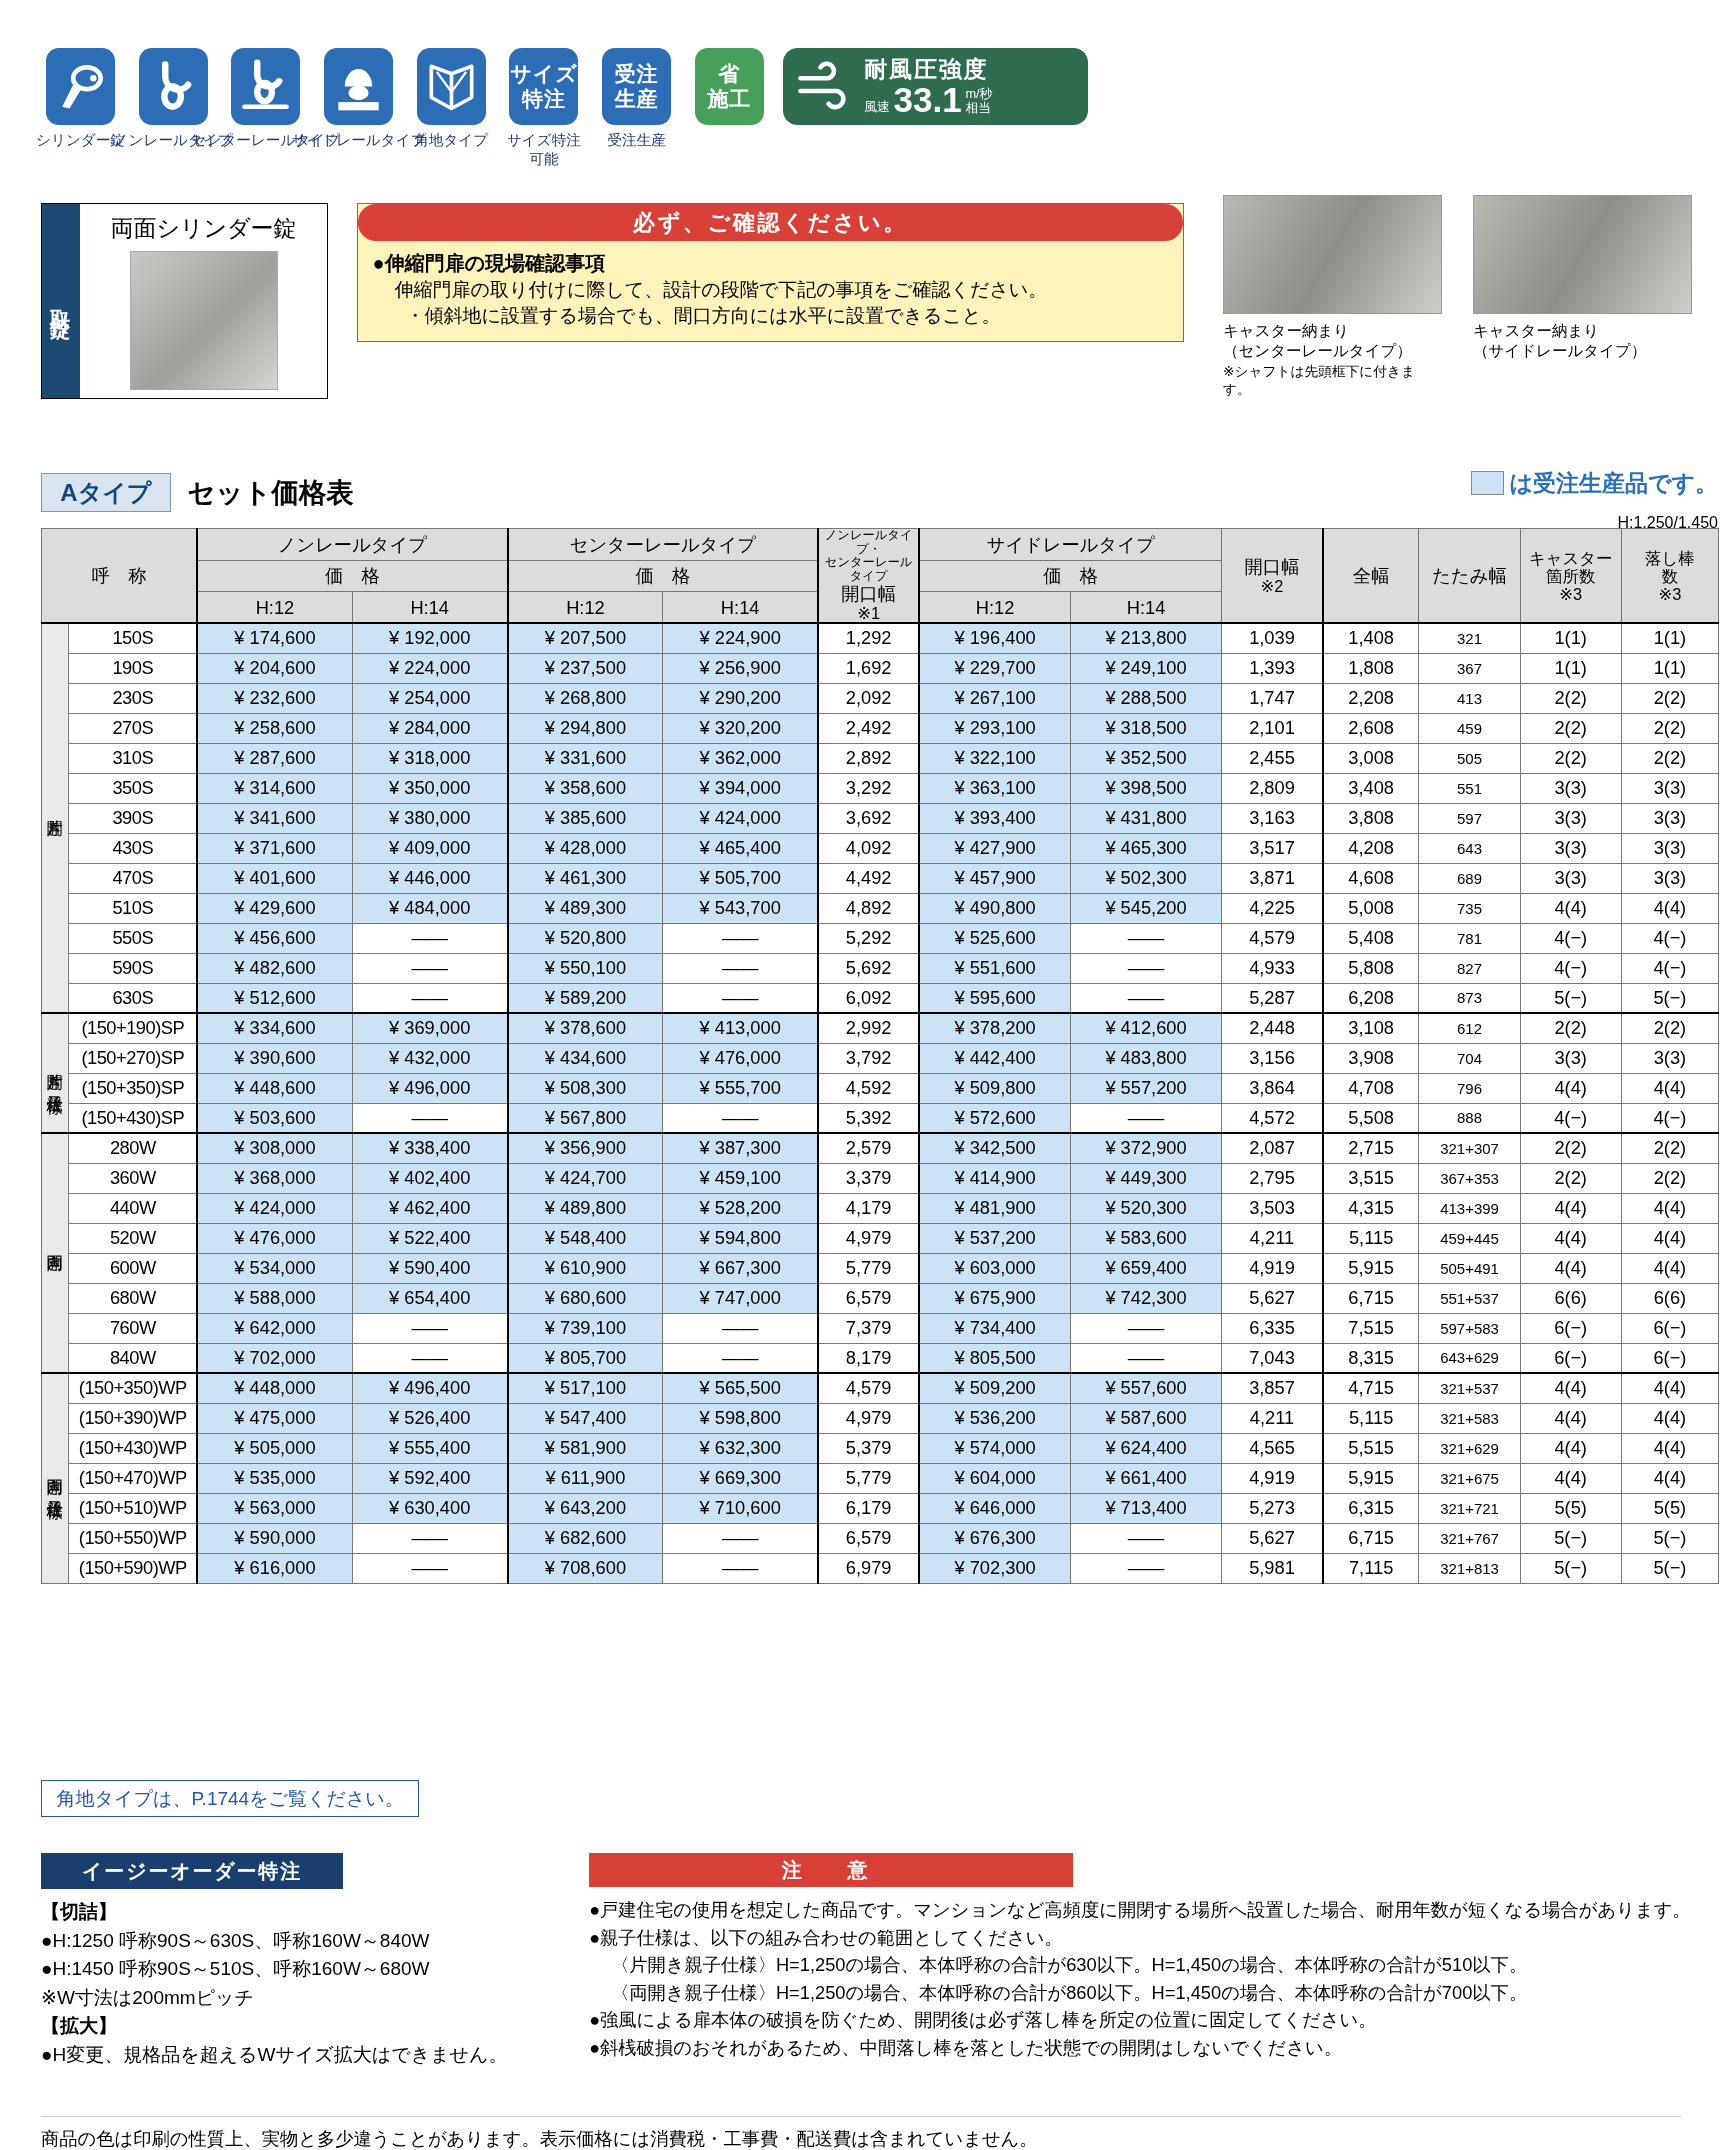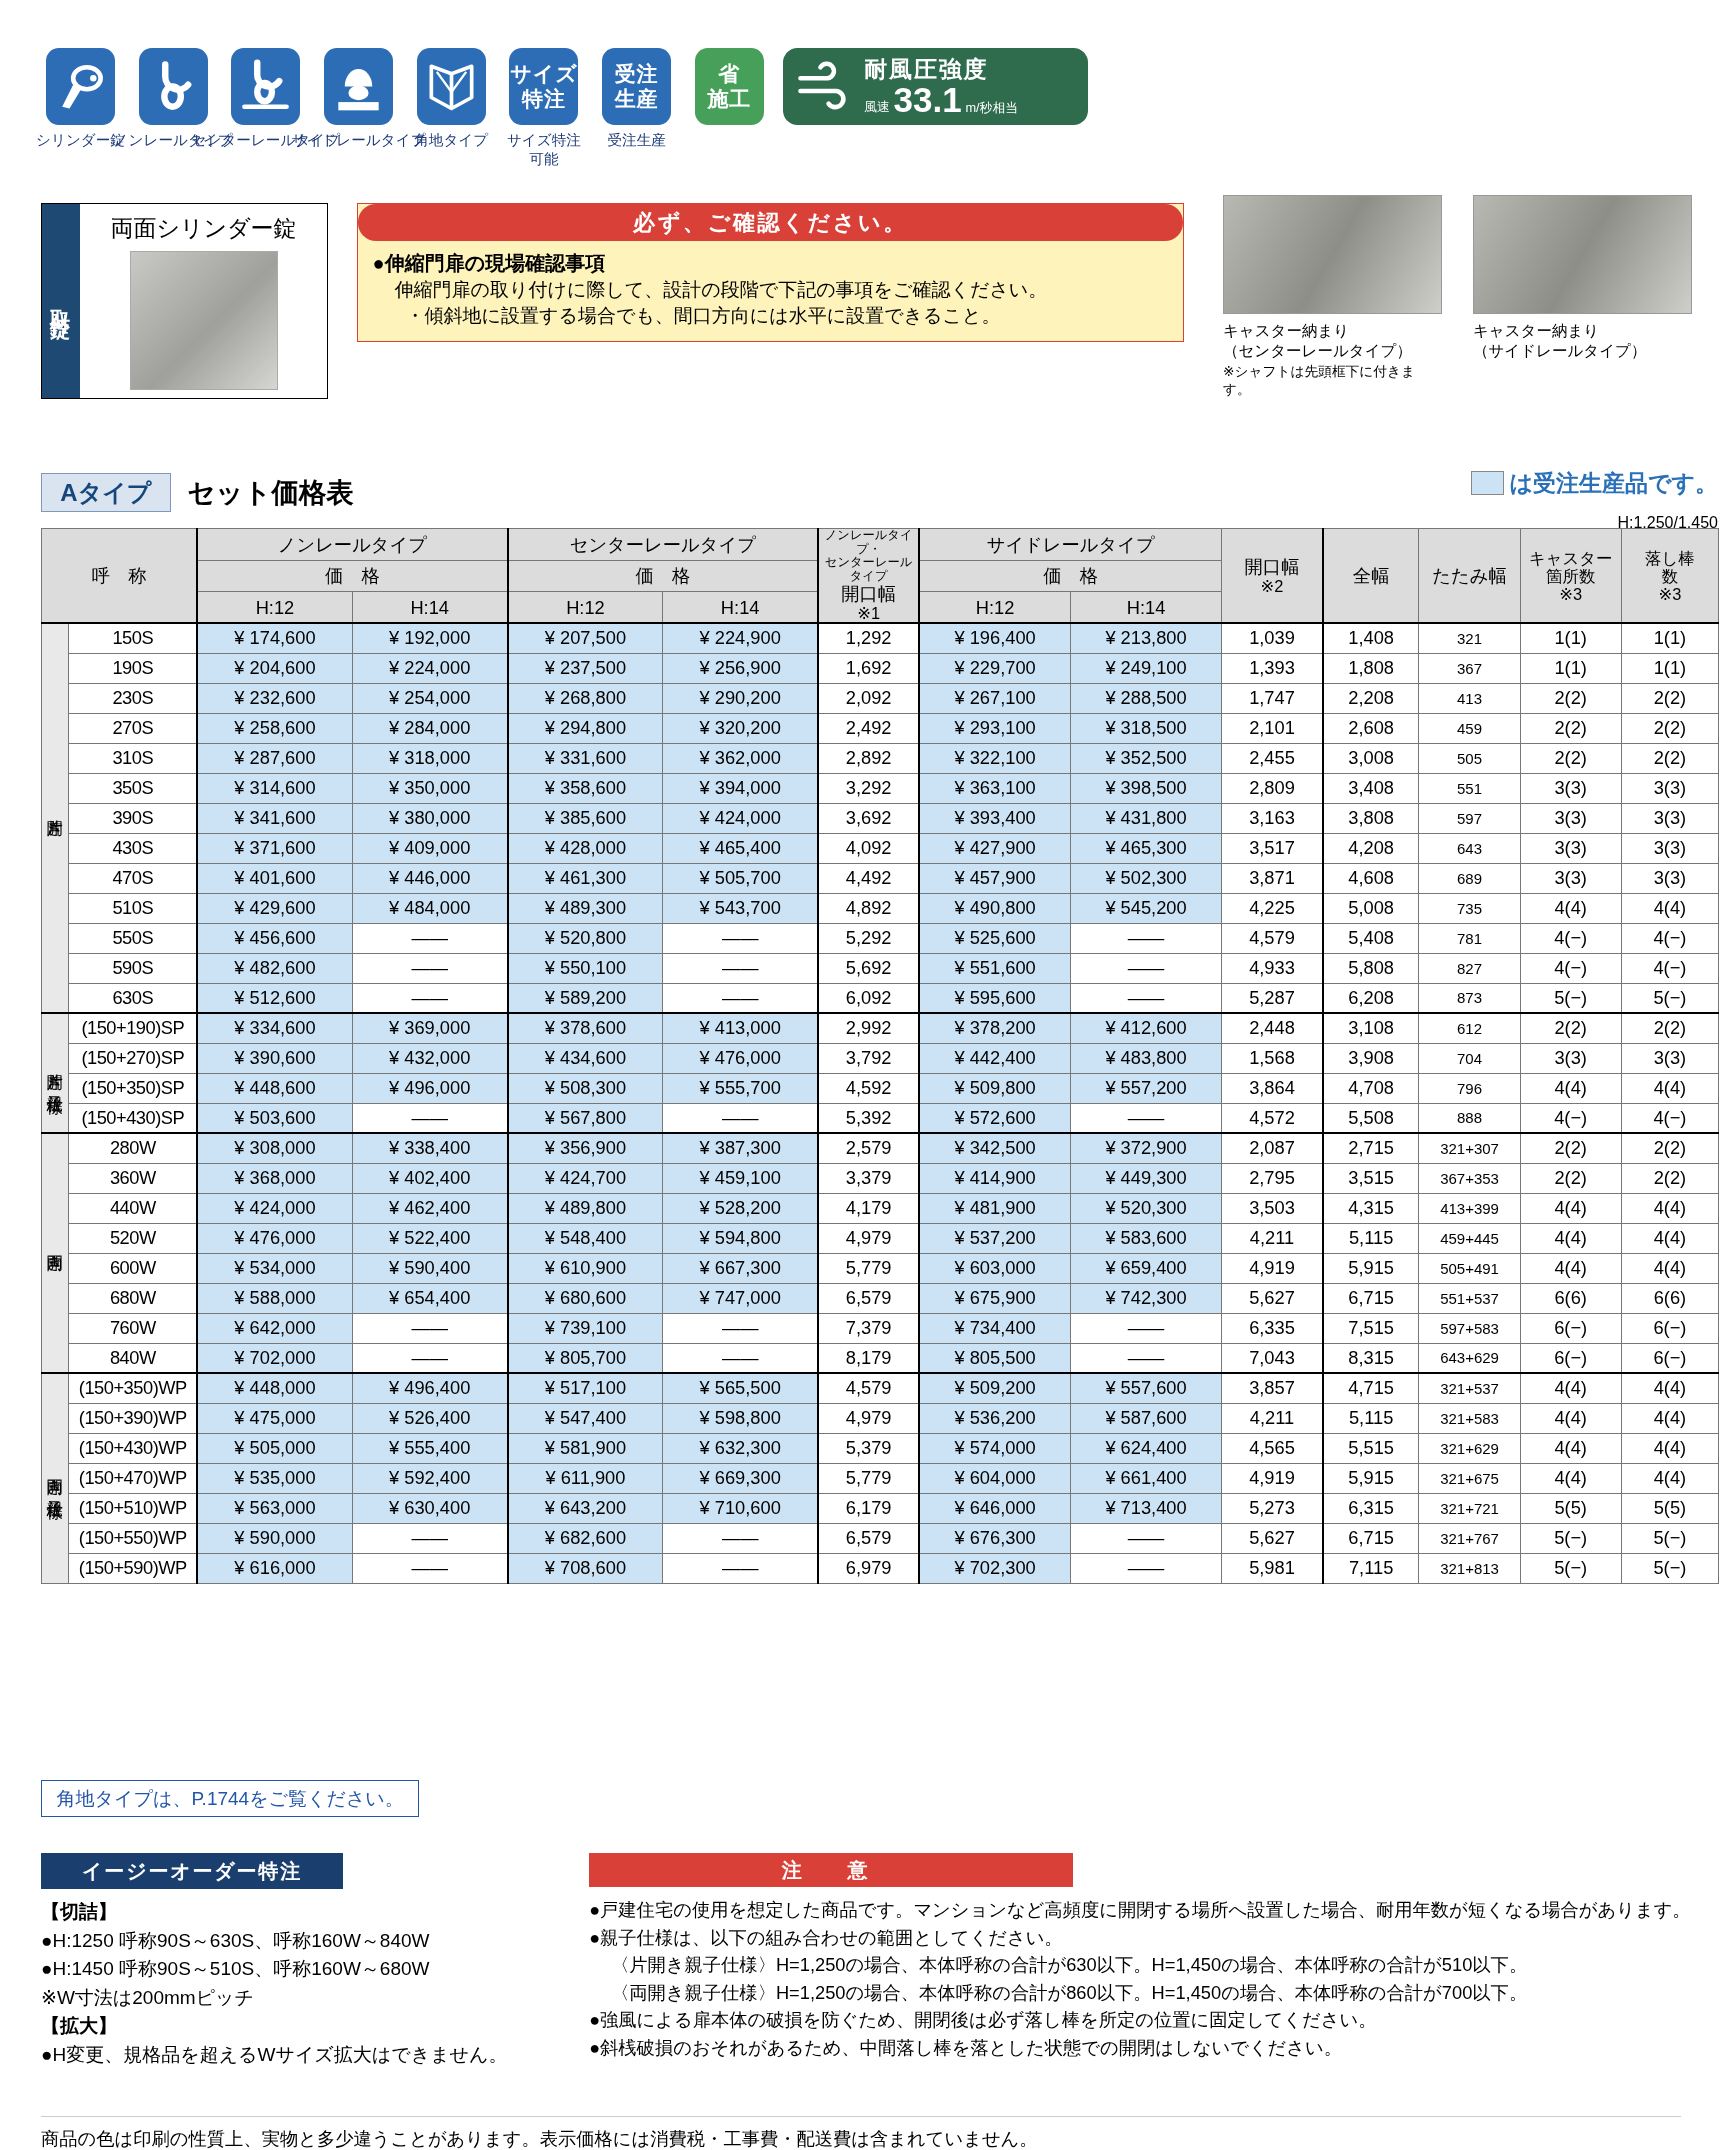--- a/index.html
+++ b/index.html
@@ -13,21 +13,21 @@
   .badge-box{width:69px;height:77px;border-radius:12.8px;background:#2d6db5;display:flex;align-items:center;justify-content:center;flex-direction:column;}
   .badge-box.green{background:#46a05a;}
   .badge-box .jp2{color:#fff;font-weight:bold;font-size:21px;line-height:1.15;text-align:center;letter-spacing:0.9px;}
   .badge-label{margin-top:6.4px;font-size:14.6px;color:#1d3a78;white-space:nowrap;text-align:center;line-height:1.25;}
   .wind-badge{height:77px;min-width:274px;background:#2f6b4d;border-radius:14.6px;display:flex;align-items:center;padding:0 18.3px 0 12.8px;gap:11px;}
   .wind-text{color:#fff;}
   .wind-title{font-size:23px;font-weight:bold;letter-spacing:1.8px;line-height:1.1;}
   .wind-row{display:flex;align-items:flex-end;gap:3.7px;margin-top:1.8px;}
   .wind-prefix{font-size:12.8px;margin-bottom:0;}
   .wind-value{font-size:35px;font-weight:bold;line-height:0.9;}
-  .wind-unit-wrap{display:flex;flex-direction:row;font-size:12.8px;line-height:1.1;margin-bottom:0.9px;}
+  .wind-unit-wrap{display:flex;flex-direction:column;font-size:12.8px;line-height:1.1;margin-bottom:0.9px;}
 
   
   .lock-box{position:absolute;left:41px;top:203px;width:285px;height:194px;border:0.9px solid #000;background:#fff;display:flex;}
   .lock-strip{width:38px;background:#1d4973;color:#fff;display:flex;align-items:center;justify-content:center;writing-mode:vertical-rl;text-orientation:upright;font-size:20px;font-weight:bold;letter-spacing:5.5px;}
   .lock-content{flex:1;display:flex;flex-direction:column;align-items:center;padding-top:9.1px;}
   .lock-title{font-size:23px;margin-bottom:7.3px;}
   .lock-photo{width:146px;height:137px;background:linear-gradient(135deg,#c9c9c5,#9f9f9b 55%,#d6d6d2);border:0.9px solid #aaa;}
 
   .warning-box{position:absolute;left:357px;top:203px;width:825px;border:1.8px solid #d84038;background:#fdf3bb;}
   .warning-header{background:#d84038;color:#fff;font-size:22px;font-weight:bold;text-align:center;padding:3.7px 0;letter-spacing:2.7px;border-radius:18px;}
@@ -494,21 +494,21 @@
         </tr>
         <tr>
           <td class="name">(150+270)SP</td>
           <td class="price-cell blue bL">¥ 390,600</td>
           <td class="price-cell blue">¥ 432,000</td>
           <td class="price-cell blue bL">¥ 434,600</td>
           <td class="price-cell blue">¥ 476,000</td>
           <td class="val bL">3,792</td>
           <td class="price-cell blue bL">¥ 442,400</td>
           <td class="price-cell blue">¥ 483,800</td>
-          <td class="val">1,568</td>
+          <td class="val">3,156</td>
           <td class="val bL">3,908</td>
           <td class="val tatami">704</td>
           <td class="val">3(3)</td>
           <td class="val">3(3)</td>
         </tr>
         <tr>
           <td class="name">(150+350)SP</td>
           <td class="price-cell blue bL">¥ 448,600</td>
           <td class="price-cell blue">¥ 496,000</td>
           <td class="price-cell blue bL">¥ 508,300</td>

